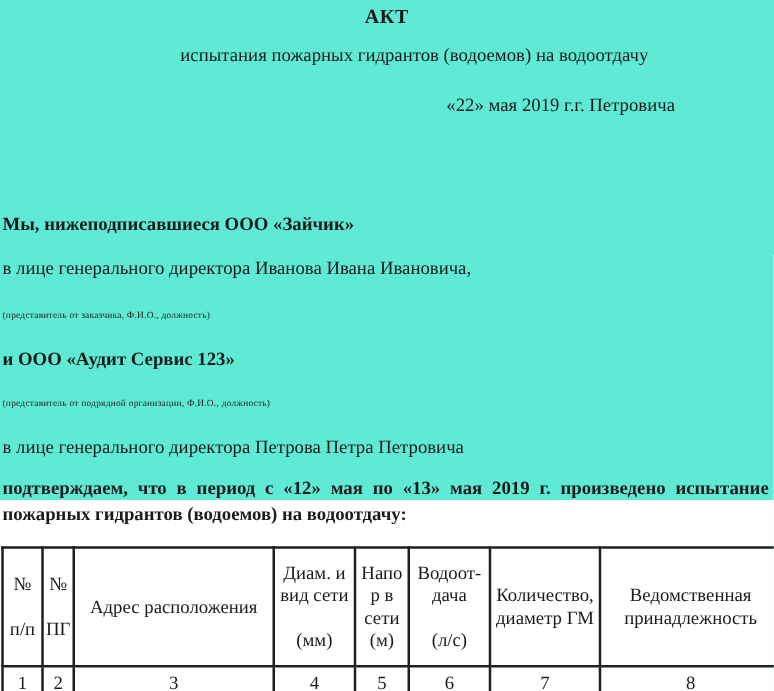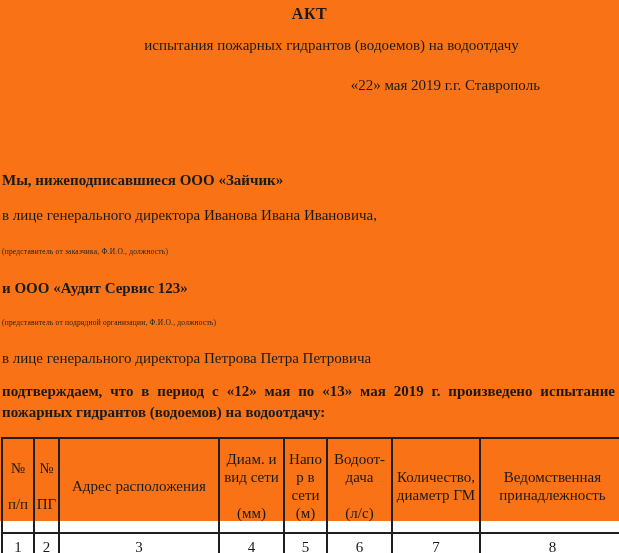--- a/index.html
+++ b/index.html
@@ -10,22 +10,22 @@
   body {
     width: 619px;
     height: 553px;
     overflow: hidden;
     font-family: "Liberation Serif", "DejaVu Serif", serif;
     color: #1a1a1a;
   }
   .doc {
     position: relative;
     width: 619px;
-    height: 521px;
-    background: #f97316;
+    height: 400px;
+    background: #5eead4;
   }
   .abs { position: absolute; left: 0; right: 0; }
 
   .doc-title {
     top: 5px;
     text-align: center;
     font-size: 16px;
     font-weight: bold;
     letter-spacing: 0.5px;
   }
@@ -100,21 +100,21 @@
 <body>
 
 <div class="doc">
 
   <div class="abs doc-title">АКТ</div>
 
   <div class="abs doc-subtitle">испытания пожарных гидрантов (водоемов) на водоотдачу</div>
 
   <div class="abs date-row">
     <span class="date">«22» мая 2019 г.</span>
-    <span class="city">г. Ставрополь</span>
+    <span class="city">г. Петровича</span>
   </div>
 
 
   <div class="abs para b undersigned">Мы, нижеподписавшиеся  ООО «Зайчик»</div>
 
   <div class="abs para dir1">в лице генерального директора Иванова Ивана Ивановича,</div>
 
   <div class="abs small-caption cap1">(представитель от заказчика, Ф.И.О., должность)</div>
 
   <div class="abs para b contractor">и ООО «Аудит Сервис 123»</div>

